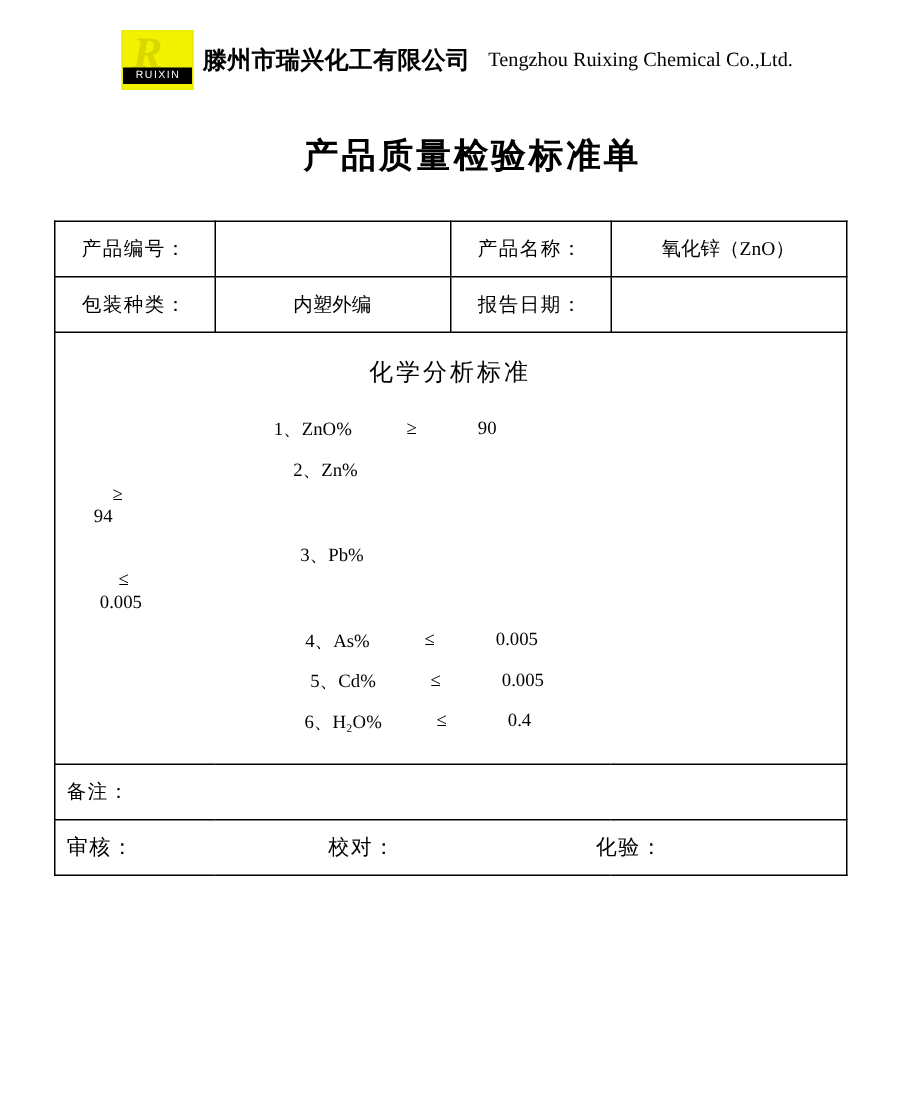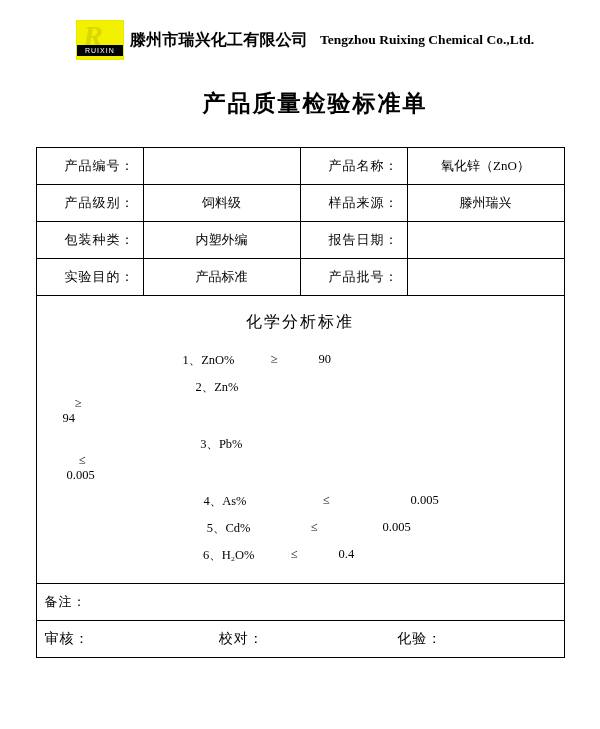--- a/index.html
+++ b/index.html
@@ -66,21 +66,21 @@
   .hdr-cn {
     font-family: "Liberation Serif", "DejaVu Serif", serif;
     font-size: 16px;
     font-weight: bold;
     letter-spacing: 0.2px;
     white-space: nowrap;
   }
   .hdr-en {
     font-family: "Liberation Serif", "DejaVu Serif", serif;
     font-size: 13.5px;
-    font-weight: bold;
+    font-weight: normal;
     margin-left: 12px;
     white-space: nowrap;
   }
 
   
   .title {
     text-align: center;
     font-size: 23px;
     font-weight: bold;
     letter-spacing: 2px;
@@ -97,21 +97,21 @@
   }
   table.main td {
     border: 1px solid #000000;
     height: 36px;
     font-size: 13px;
     padding: 0 8px;
     vertical-align: middle;
   }
   .lbl {
     width: 90px;
-    text-align: right;
+    text-align: center;
     letter-spacing: 1px;
   }
   .val {
     width: 140px;
     text-align: center;
   }
 
   
   td.chem {
     height: auto;
@@ -146,22 +146,22 @@
   .chem-v {
     width: 120px;
     text-align: left;
     padding-left: 14px;
     font-family: "Liberation Serif", "DejaVu Serif", serif;
   }
   
   .chem-row.s0 { margin-left: 0px; }
   .chem-row.s1 { margin-left: 4px; flex-direction: column; }
   .chem-row.s2 { margin-left: 8px; flex-direction: column; }
-  .chem-row.s3 { margin-left: 12px; gap: 40px; }
-  .chem-row.s4 { margin-left: 16px; gap: 24px; }
+  .chem-row.s3 { margin-left: 12px; }
+  .chem-row.s4 { margin-left: 16px; }
   .chem-row.s5 { margin-left: 20px; }
 
   td.remark {
     height: 76px;
     vertical-align: top;
     padding-top: 8px;
     font-size: 13px;
     letter-spacing: 1px;
   }
   td.sign {
@@ -196,35 +196,23 @@
 
   <table class="main">
     <tbody>
       <tr>
         <td class="lbl">产品编号：</td>
         <td class="val"></td>
         <td class="lbl">产品名称：</td>
         <td class="val">氧化锌（ZnO）</td>
       </tr>
       <tr>
-        <td class="lbl">产品级别：</td>
-        <td class="val">饲料级</td>
-        <td class="lbl">样品来源：</td>
-        <td class="val">滕州瑞兴</td>
-      </tr>
-      <tr>
         <td class="lbl">包装种类：</td>
         <td class="val">内塑外编</td>
         <td class="lbl">报告日期：</td>
-        <td class="val"></td>
-      </tr>
-      <tr>
-        <td class="lbl">实验目的：</td>
-        <td class="val">产品标准</td>
-        <td class="lbl">产品批号：</td>
         <td class="val"></td>
       </tr>
 
       <tr>
         <td class="chem" colspan="4">
           <div class="chem-title">化学分析标准</div>
           <div class="chem-list">
             <div class="chem-row s0">
               <span class="chem-name">1、ZnO%</span>
               <span class="chem-op">≥</span>

